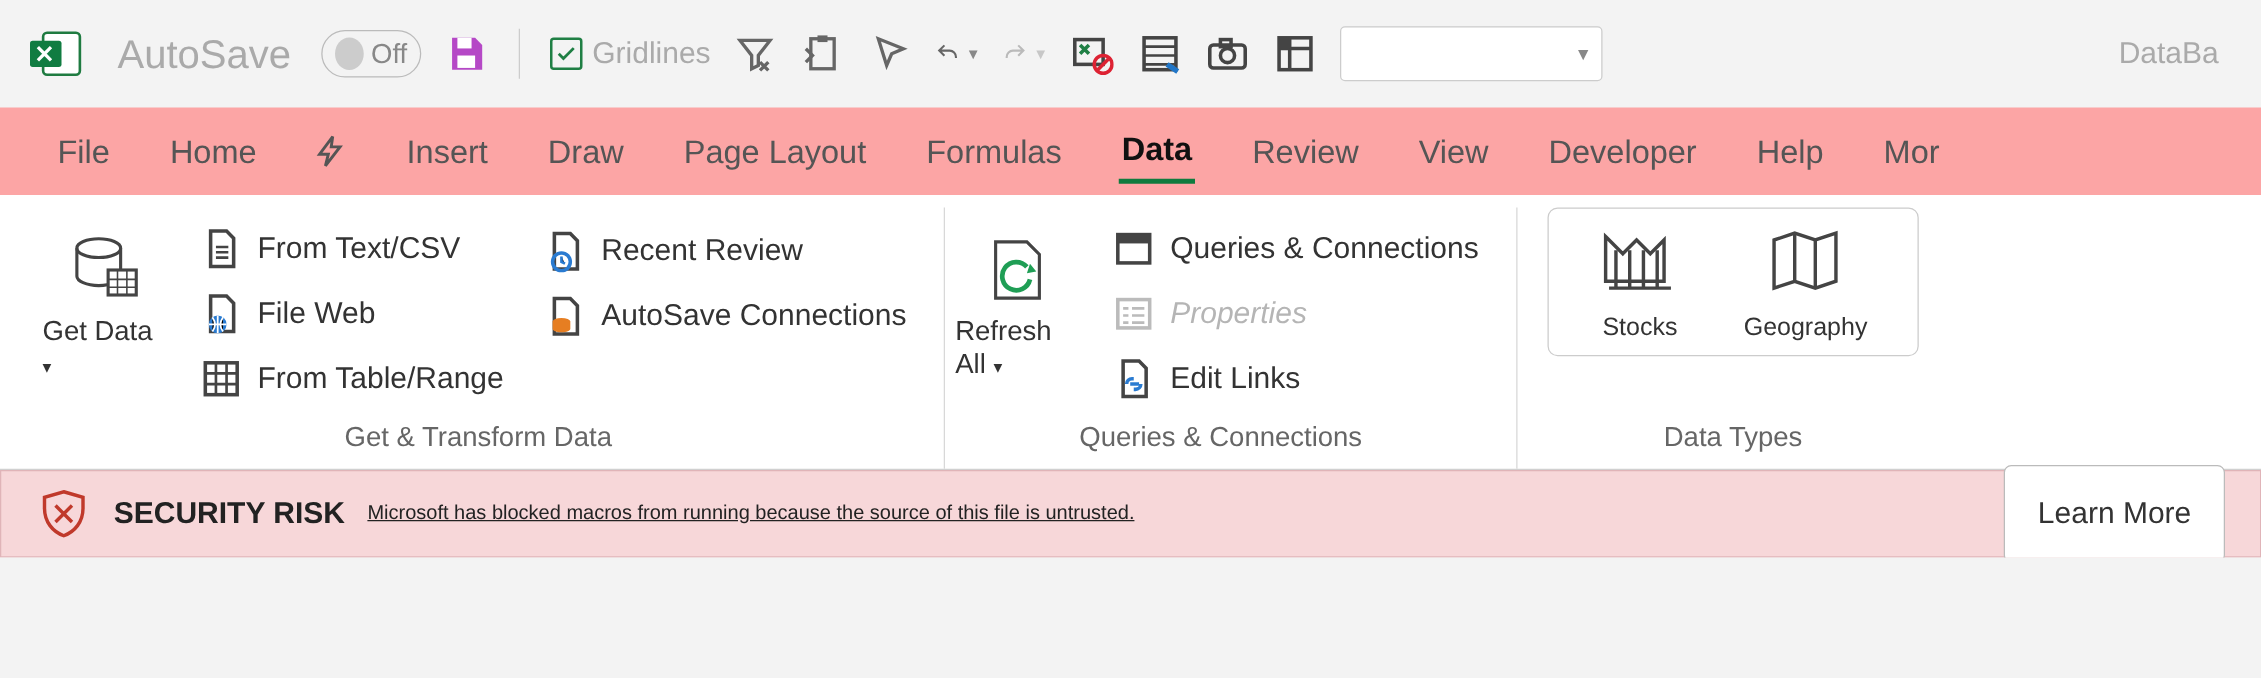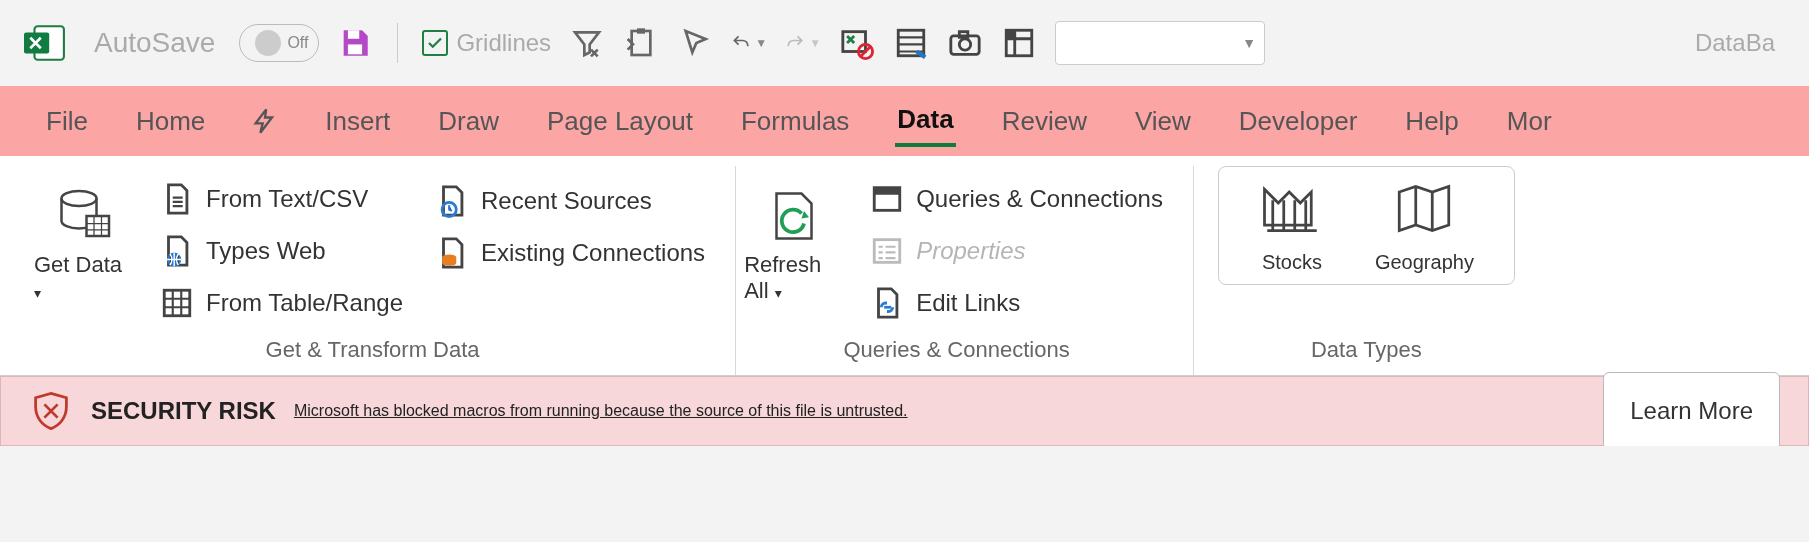--- a/index.html
+++ b/index.html
@@ -8,25 +8,25 @@
 
 .qat {
   display: flex;
   align-items: center;
   height: 86px;
   padding: 0 24px;
   gap: 18px;
   background: #f3f3f3;
 }
 .excel-logo { width: 42px; height: 42px; }
-.autosave-label { color:#aaa; font-size:28px; margin-left:10px; }
+.autosave-label { color:#aaa; font-size:32px; margin-left:10px; }
 .autosave-toggle {
   width: 80px; height: 38px; border:1px solid #bbb; border-radius:20px;
   display:flex; align-items:center; justify-content:flex-end; padding:0 10px;
-  color:#888; font-size:16px; background:#f3f3f3; margin-left:6px;
+  color:#888; font-size:22px; background:#f3f3f3; margin-left:6px;
 }
 .autosave-toggle .knob { width:26px; height:26px; border-radius:50%; background:#ccc; margin-right:6px;}
 .qat-icon { width:36px; height:36px; display:flex; align-items:center; justify-content:center; color:#666;}
 .qat-sep { width:1px; height:40px; background:#ccc; margin:0 6px;}
 .gridlines { display:flex; align-items:center; gap:8px; color:#aaa; font-size:24px;}
 .gridlines .checkbox { width:26px; height:26px; border:2px solid #1f7f44; border-radius:3px; display:flex; align-items:center; justify-content:center;}
 .qat-box { width:210px; height:44px; border:1px solid #ccc; background:#fff; border-radius:4px; display:flex; align-items:center; justify-content:flex-end; padding:0 8px;}
 .qat-box .caret { color:#888; font-size:14px;}
 .docname { color:#aaa; font-size:24px; margin-left:auto; padding-right:10px;}
 
@@ -223,52 +223,52 @@
           <span>From Text/CSV</span>
         </div>
         <div class="sbtn">
           <span class="ico">
               <svg viewBox="0 0 24 24">
                 <path d="M6 2h9l4 4v16H6z" fill="none" stroke="#444" stroke-width="2"></path>
                 <circle cx="10" cy="18" r="5" fill="#2a7bd1"></circle>
                 <path d="M5 18h10M10 13v10M7 14c2 3 2 5 0 8M13 14c-2 3-2 5 0 8" stroke="#fff" stroke-width="1"></path>
               </svg>
             </span>
-          <span>Types Web</span>
+          <span>File Web</span>
         </div>
         <div class="sbtn">
           <span class="ico">
               <svg viewBox="0 0 24 24">
                 <rect x="3" y="3" width="18" height="18" fill="none" stroke="#444" stroke-width="2"></rect>
                 <path d="M3 9h18M3 15h18M9 3v18M15 3v18" stroke="#444" stroke-width="1.5"></path>
               </svg>
             </span>
           <span>From Table/Range</span>
         </div>
       </div>
       <div class="smallbtns">
         <div class="sbtn">
           <span class="ico">
               <svg viewBox="0 0 24 24">
                 <path d="M6 2h9l4 4v16H6z" fill="none" stroke="#444" stroke-width="2"></path>
                 <circle cx="10" cy="18" r="5" fill="none" stroke="#2a7bd1" stroke-width="2"></circle>
                 <path d="M10 15v3l2 1" stroke="#2a7bd1" stroke-width="1.5"></path>
               </svg>
             </span>
-          <span>Recent Sources</span>
+          <span>Recent Review</span>
         </div>
         <div class="sbtn">
           <span class="ico">
               <svg viewBox="0 0 24 24">
                 <path d="M6 2h9l4 4v16H6z" fill="none" stroke="#444" stroke-width="2"></path>
                 <ellipse cx="10" cy="15" rx="5" ry="2" fill="#e67e22"></ellipse>
                 <path d="M5 15v4c0 1 2 2 5 2s5-1 5-2v-4" fill="#e67e22"></path>
               </svg>
             </span>
-          <span>Existing Connections</span>
+          <span>AutoSave Connections</span>
         </div>
         <div style="height:38px"></div>
       </div>
     </div>
     <div class="group-title">Get &amp; Transform Data</div>
   </div>
 
   <div class="group">
     <div class="group-body">
       <div class="bigbtn">

